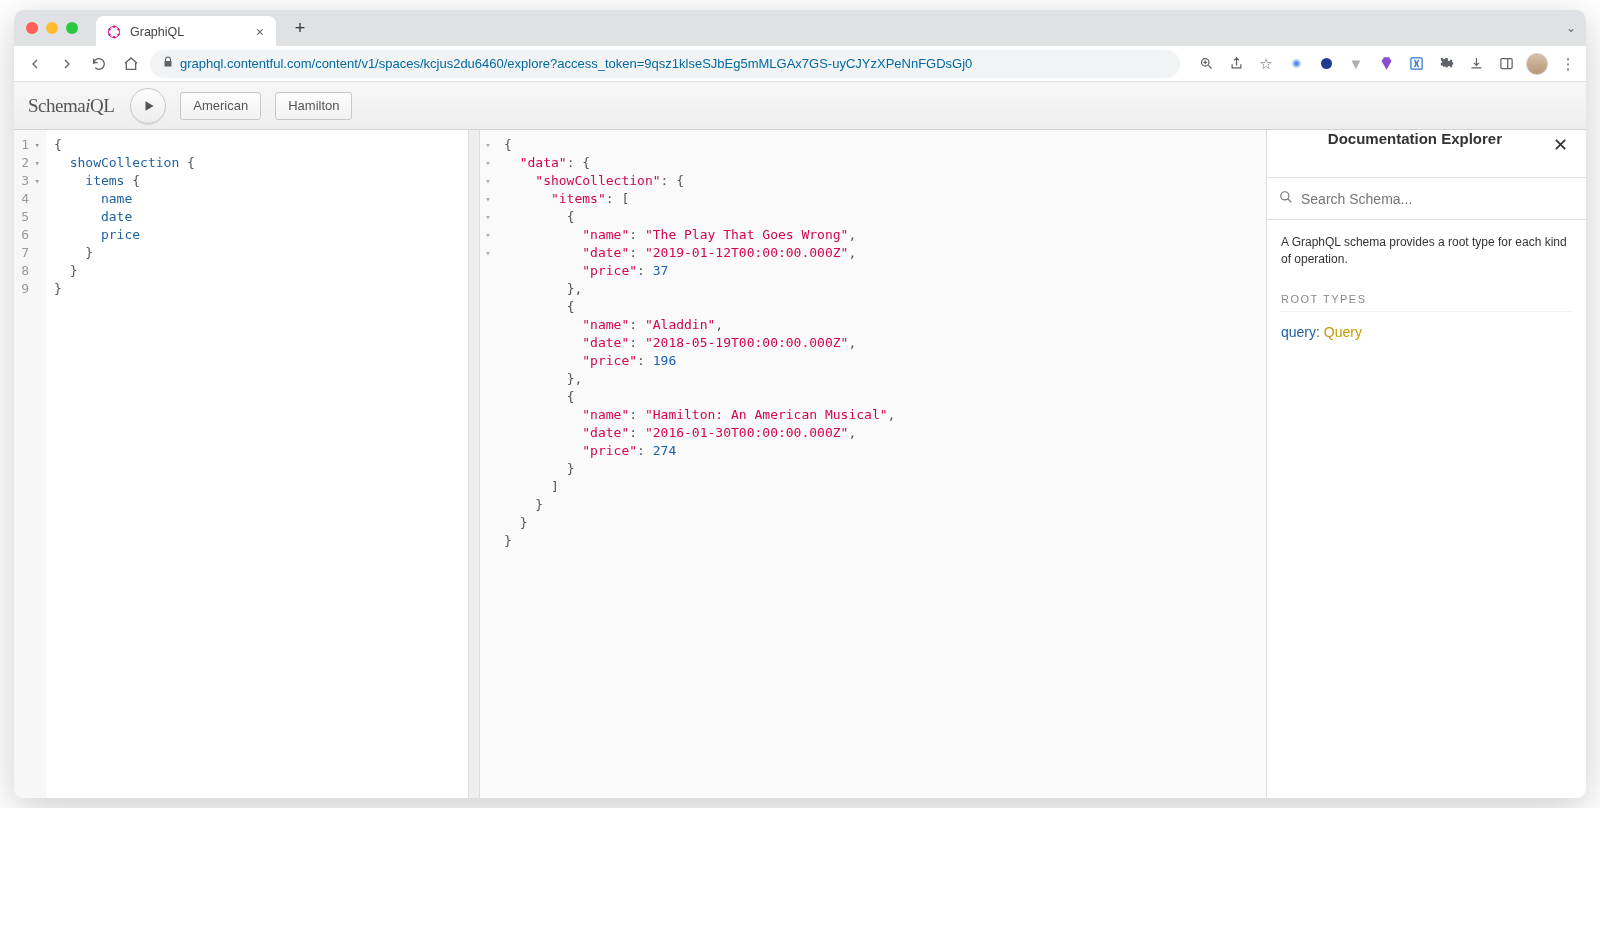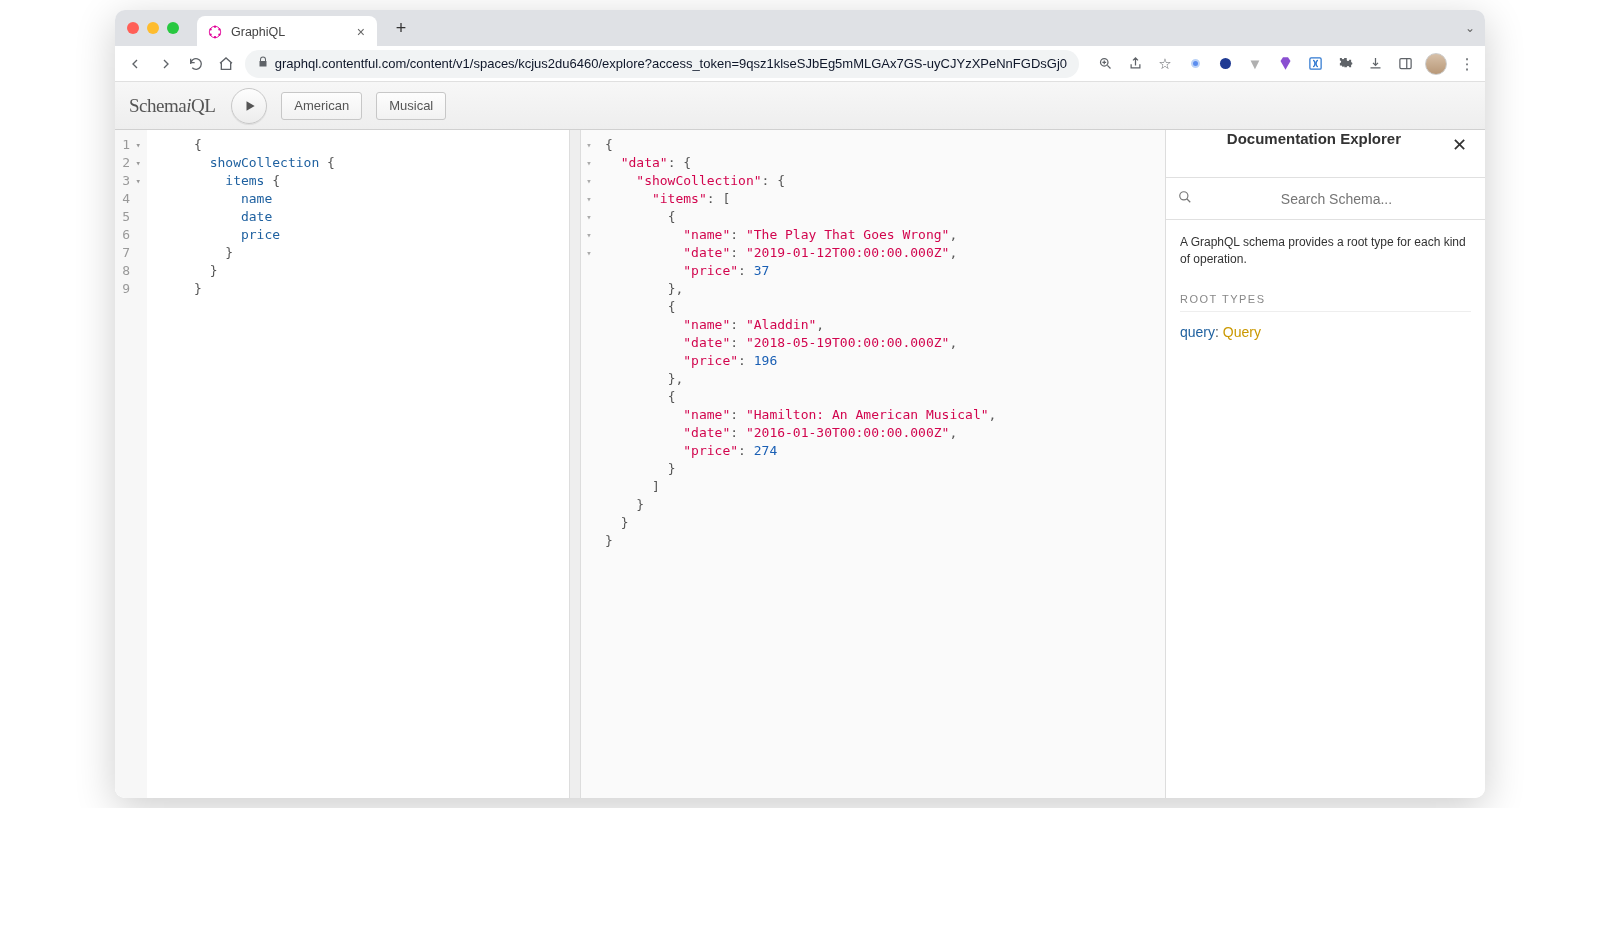--- a/index.html
+++ b/index.html
@@ -1,80 +1,80 @@
 <!DOCTYPE html>
 <html><head>
 <meta charset="utf-8">
 <style>
 * { margin: 0; padding: 0; box-sizing: border-box; }
 body { font-family: -apple-system, BlinkMacSystemFont, "Segoe UI", Helvetica, Arial, sans-serif; background: #fff; }
-.window { width: 1370px; height: 788px; margin: 10px auto; border-radius: 10px; overflow: hidden; box-shadow: 0 10px 40px rgba(0,0,0,0.2); display: flex; flex-direction: column; background: #fff; }
+.window { width: 1572px; height: 788px; margin: 10px auto; border-radius: 10px; overflow: hidden; box-shadow: 0 10px 40px rgba(0,0,0,0.2); display: flex; flex-direction: column; background: #fff; }
 
 
 .browser-chrome { background: #dfe1e5; }
 .tab-strip { display: flex; align-items: center; height: 36px; padding-left: 12px; }
 .traffic-lights { display: flex; gap: 8px; margin-right: 18px; }
 .tl { width: 12px; height: 12px; border-radius: 50%; }
 .tl-red { background: #ff5f57; }
 .tl-yellow { background: #febc2e; }
 .tl-green { background: #28c840; }
 .tab { background: #fff; border-radius: 8px 8px 0 0; height: 32px; display: flex; align-items: center; padding: 0 10px; gap: 8px; min-width: 180px; font-size: 12.5px; color: #444; position: relative; top: 4px; }
 .tab-favicon { width: 16px; height: 16px; display: inline-flex; align-items: center; justify-content: center; }
 .tab-favicon svg { width: 14px; height: 14px; }
 .tab-close { color: #666; font-size: 14px; margin-left: auto; padding: 0 2px; cursor: pointer; }
 .new-tab { width: 28px; height: 28px; display: flex; align-items: center; justify-content: center; color: #333; font-size: 18px; margin-left: 10px; cursor: pointer; }
 .chrome-menu-chevron { margin-left: auto; margin-right: 10px; color: #666; font-size: 12px; }
 .address-row { background: #fff; height: 36px; display: flex; align-items: center; padding: 0 8px; gap: 6px; border-bottom: 1px solid #e0e0e0; }
 .nav-btn { width: 26px; height: 26px; display: flex; align-items: center; justify-content: center; color: #5f6368; font-size: 15px; cursor: pointer; border-radius: 50%; }
 .nav-btn svg { width: 16px; height: 16px; fill: #5f6368; }
 .addr-bar { flex: 1; display: flex; align-items: center; gap: 6px; background: #f1f3f4; border-radius: 14px; height: 28px; padding: 0 12px; font-size: 13px; color: #5f6368; }
 .addr-lock { color: #5f6368; font-size: 12px; }
-.addr-url { color: #0f172a; white-space: nowrap; overflow: hidden; }
+.addr-url { color: #0369a1; white-space: nowrap; overflow: hidden; }
 .chrome-icons { display: flex; align-items: center; gap: 10px; margin-left: 10px; }
 .chrome-icon { width: 20px; height: 20px; display: flex; align-items: center; justify-content: center; color: #5f6368; font-size: 15px; cursor: pointer; }
 .ext-dot { width: 9px; height: 9px; border-radius: 50%; display: inline-block; }
 .avatar { width: 22px; height: 22px; border-radius: 50%; background: linear-gradient(#d7c0a8,#b89878); border: 1px solid #ccc; }
 
 
 .graphiql-toolbar { height: 48px; background: linear-gradient(#f7f7f7,#eeeeee); border-bottom: 1px solid #d0d0d0; display: flex; align-items: center; padding: 0 14px; gap: 14px; }
 .logo { font-size: 19px; color: #555; font-family: Georgia, serif; letter-spacing: -0.5px; }
 .logo em { font-style: italic; }
 .run-btn { width: 36px; height: 36px; border-radius: 50%; background: linear-gradient(#fdfdfd,#ececec); border: 1px solid #c7c7c7; display: flex; align-items: center; justify-content: center; cursor: pointer; margin-left: 2px; box-shadow: 0 1px 1px rgba(0,0,0,0.08); }
 .run-btn svg { width: 14px; height: 14px; fill: #555; margin-left: 2px; }
 .tb-btn { height: 28px; padding: 0 12px; background: linear-gradient(#fdfdfd,#f2f2f2); border: 1px solid #c7c7c7; border-radius: 3px; font-size: 13px; color: #555; cursor: pointer; }
 
 
 .graphiql-main { flex: 1; display: flex; min-height: 0; }
 .editor-col { display: flex; flex-direction: column; width: 455px; border-right: 1px solid #ddd; }
 .query-editor { flex: 1; display: flex; overflow: auto; background: #fff; }
 .gutter { background: #f7f7f7; color: #999; text-align: right; padding: 6px 6px 6px 4px; font-family: Menlo, Consolas, monospace; font-size: 13px; line-height: 18px; user-select: none; width: 32px; }
 .gutter-line { display: flex; justify-content: flex-end; gap: 3px; }
 .fold-arrow { color: #999; font-size: 9px; width: 8px; }
-.code-area { padding: 6px 8px; font-family: Menlo, Consolas, monospace; font-size: 13px; line-height: 18px; white-space: pre; color: #555; flex: 1; margin-left: 39px; }
+.code-area { padding: 6px 8px; font-family: Menlo, Consolas, monospace; font-size: 13px; line-height: 18px; white-space: pre; color: #555; flex: 1; }
 .cm-field { color: #1f61a0; }
 .cm-attr { color: #1f61a0; }
 .cm-punc { color: #555; }
 .variables-bar { height: 30px; background: #f1f1f1; border-top: 1px solid #ddd; display: flex; align-items: center; padding: 0 14px; font-size: 11px; letter-spacing: 1.5px; color: #888; text-transform: uppercase; cursor: pointer; }
 .drag-bar { width: 11px; background: #eee; border-right: 1px solid #ddd; cursor: col-resize; }
 
 .result-col { flex: 1; display: flex; background: #fafafa; }
 .result-gutter { width: 16px; padding: 6px 2px; color: #aaa; font-size: 9px; line-height: 18px; text-align: center; font-family: Menlo, monospace; user-select: none; }
 .result-area { flex: 1; padding: 6px 8px; font-family: Menlo, Consolas, monospace; font-size: 13px; line-height: 18px; white-space: pre; overflow: auto; color: #555; }
 .jk { color: #d2054e; } 
 .js { color: #d2054e; } 
 .jn { color: #1a5fb4; } 
 .jp { color: #555; }    
 
 .doc-col { width: 320px; border-left: 1px solid #ddd; display: flex; flex-direction: column; background: #fff; }
 .doc-header { height: 48px; border-bottom: 1px solid #e0e0e0; display: flex; align-items: flex-start; padding: 0 14px; }
 .doc-title { font-size: 15px; font-weight: 600; color: #333; flex: 1; text-align: center; }
 .doc-close { font-size: 18px; color: #333; cursor: pointer; padding: 4px; }
 .doc-search { height: 42px; border-bottom: 1px solid #e0e0e0; display: flex; align-items: center; padding: 0 12px; gap: 8px; }
 .doc-search-icon { color: #888; font-size: 14px; }
-.doc-search input { border: none; outline: none; font-size: 14px; color: #555; flex: 1; background: transparent; text-align: center; }
+.doc-search input { border: none; outline: none; font-size: 14px; color: #555; flex: 1; background: transparent; }
 .doc-body { padding: 14px; font-size: 14px; color: #444; overflow: auto; }
 .doc-desc { font-size: 12px; color: #333; line-height: 1.45; margin-bottom: 24px; }
 .doc-section { font-size: 11px; letter-spacing: 1.5px; color: #888; text-transform: uppercase; border-bottom: 1px solid #eee; padding-bottom: 6px; margin-bottom: 12px; }
 .doc-root-line { font-size: 14px; }
 .doc-root-field { color: #1f61a0; }
 .doc-root-type { color: #ca9800; }
 </style>
 </head>
 <body>
 
@@ -190,21 +190,21 @@
   <div class="graphiql-toolbar">
     <div class="logo">
       <span>Schema</span><em>i</em><span>QL</span>
     </div>
     <div class="run-btn">
       <svg viewBox="0 0 24 24">
           <path d="M6 4l14 8L6 20z"></path>
         </svg>
     </div>
     <button class="tb-btn">American</button>
-    <button class="tb-btn">Musical</button>
+    <button class="tb-btn">Hamilton</button>
   </div>
 
   <div class="graphiql-main">
 
     <div class="editor-col">
       <div class="query-editor">
         <div class="gutter" id="query-gutter">
             <div class="gutter-line">
               <span>1</span>
               <span class="fold-arrow">▾</span>

